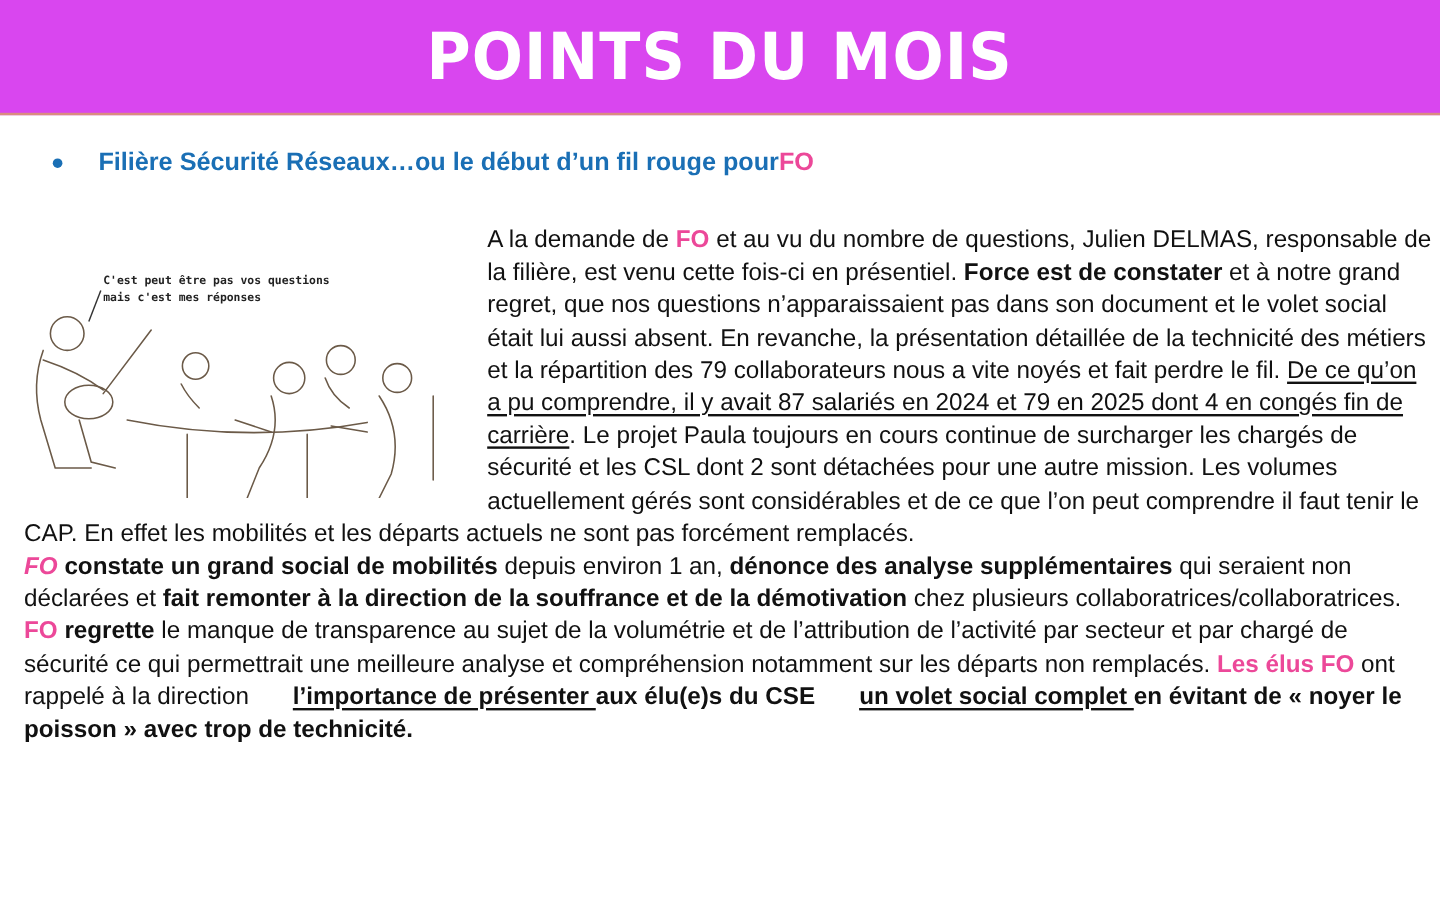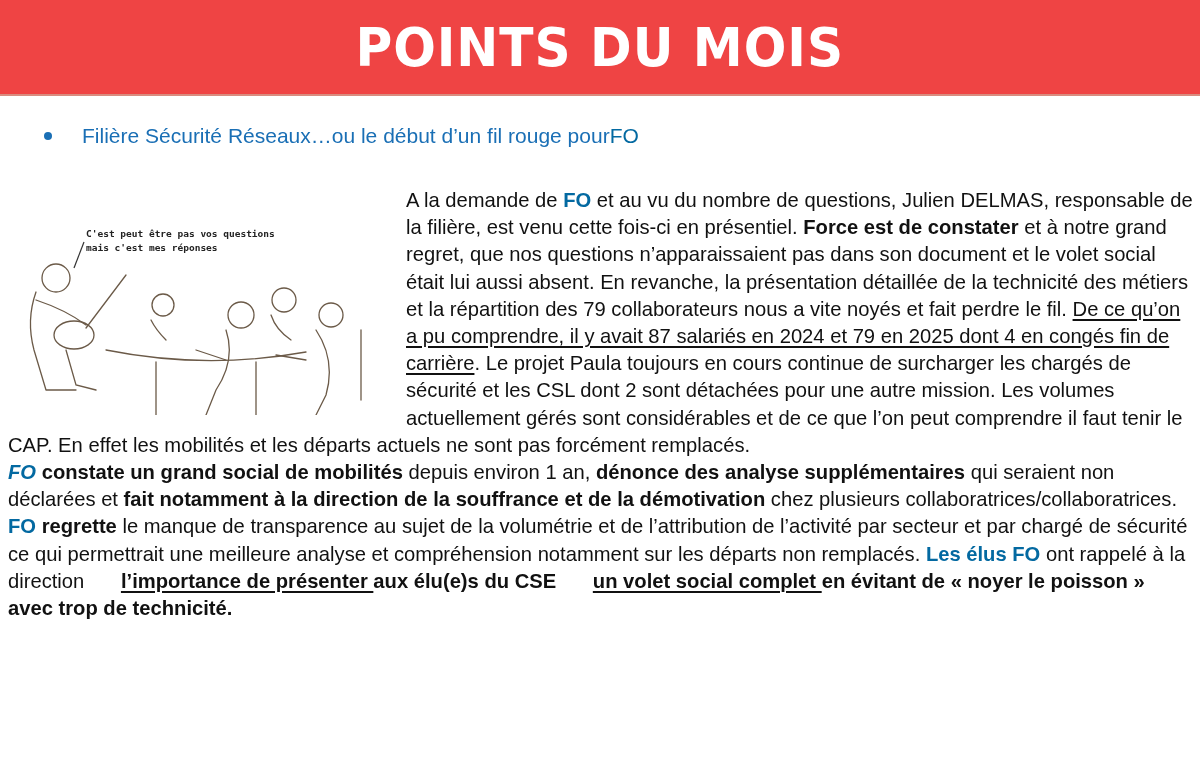--- a/index.html
+++ b/index.html
@@ -1,25 +1,25 @@
 <!DOCTYPE html>
 <html><head>
   <meta charset="utf-8">
   <style>
     html, body { margin: 0; padding: 0; background: #ffffff; }
     body { width: 1200px; height: 761px; overflow: hidden; position: relative; font-family: "Liberation Sans", sans-serif; color: #111111; }
-    .banner { position: absolute; left: 0; top: 0; width: 1200px; height: 94px; background: #ef4444; border-bottom: 2px solid #d98c7f; display: flex; align-items: center; justify-content: center; }
+    .banner { position: absolute; left: 0; top: 0; width: 1200px; height: 94px; background: #d946ef; border-bottom: 2px solid #d98c7f; display: flex; align-items: center; justify-content: center; }
     .banner-title { color: #ffffff; font-family: "DejaVu Sans", sans-serif; font-weight: bold; font-size: 54px; letter-spacing: 1px; transform: scaleX(0.93); }
-    .heading { position: absolute; left: 44px; top: 124px; display: flex; align-items: center; font-weight: normal; font-size: 21px; color: #1a6fb5; }
+    .heading { position: absolute; left: 44px; top: 124px; display: flex; align-items: center; font-weight: bold; font-size: 21px; color: #1a6fb5; }
     .bullet { width: 8px; height: 8px; border-radius: 50%; background: #1a6fb5; margin-right: 30px; }
-    .red { color: #0369a1; }
+    .red { color: #ec4899; }
     .img { position: absolute; left: 6px; top: 190px; width: 380px; height: 225px; }
     .body-text { position: absolute; left: 0; top: 187px; width: 1195px; font-size: 20.2px; line-height: 27.2px; }
     .float-spacer { float: left; width: 406px; height: 225px; }
-    .p { margin: 0; padding-left: 8px; }
+    .p { margin: 0; padding-left: 20px; }
     .b { font-weight: bold; }
     .u { text-decoration: underline; text-underline-offset: 3px; }
     .uthick { text-decoration: underline; text-decoration-thickness: 2px; text-underline-offset: 3px; margin-left: 31px; }
     .i { font-style: italic; }
     .caption { font-family: "DejaVu Sans Mono", monospace; font-weight: bold; font-size: 9.5px; fill: #222; }
   </style>
 </head>
 <body>
 
 <div class="banner">
@@ -58,15 +58,15 @@
     <circle cx="325" cy="125" r="12"></circle>
     <path d="M310 140 Q330 170 320 205 L310 225"></path>
     <path d="M190 160 L220 170 M270 165 L300 170"></path>
     <path d="M355 140 L355 210"></path>
   </g>
 </svg>
 
 <div class="body-text">
   <div class="float-spacer"></div>
   <p class="p"><span>A la demande de </span><span class="b red">FO</span><span> et au vu du nombre de questions, Julien DELMAS, responsable de la filière, est venu cette fois-ci en présentiel. </span><span class="b">Force est de constater</span><span> et à notre grand regret, que nos questions n’apparaissaient pas dans son document et le volet social était lui aussi absent. En revanche, la présentation détaillée de la technicité des métiers et la répartition des 79 collaborateurs nous a vite noyés et fait perdre le fil. </span><span class="u">De ce qu’on a pu comprendre, il y avait 87 salariés en 2024 et 79 en 2025 dont 4 en congés fin de carrière</span><span>. Le projet Paula toujours en cours continue de surcharger les chargés de sécurité et les CSL dont 2 sont détachées pour une autre mission. Les volumes actuellement gérés sont considérables et de ce que l’on peut comprendre il faut tenir le CAP. En effet les mobilités et les départs actuels ne sont pas forcément remplacés.</span></p>
-  <p class="p"><span class="b i red">FO</span><span class="b"> constate un grand social de mobilités</span><span> depuis environ 1 an, </span><span class="b">dénonce des analyse supplémentaires</span><span> qui seraient non déclarées et </span><span class="b">fait notamment à la direction de la souffrance et de la démotivation</span><span> chez plusieurs collaboratrices/collaboratrices.</span></p>
+  <p class="p"><span class="b i red">FO</span><span class="b"> constate un grand social de mobilités</span><span> depuis environ 1 an, </span><span class="b">dénonce des analyse supplémentaires</span><span> qui seraient non déclarées et </span><span class="b">fait remonter à la direction de la souffrance et de la démotivation</span><span> chez plusieurs collaboratrices/collaboratrices.</span></p>
   <p class="p"><span class="b red">FO</span><span class="b"> regrette</span><span> le manque de transparence au sujet de la volumétrie et de l’attribution de l’activité par secteur et par chargé de sécurité ce qui permettrait une meilleure analyse et compréhension notamment sur les départs non remplacés. </span><span class="b red">Les élus FO</span><span> ont rappelé à la direction </span><span class="b uthick">l’importance de présenter </span><span class="b">aux élu(e)s du CSE </span><span class="b uthick">un volet social complet </span><span class="b">en évitant de « noyer le poisson » avec trop de technicité.</span></p>
 </div>
 
 </body></html>

